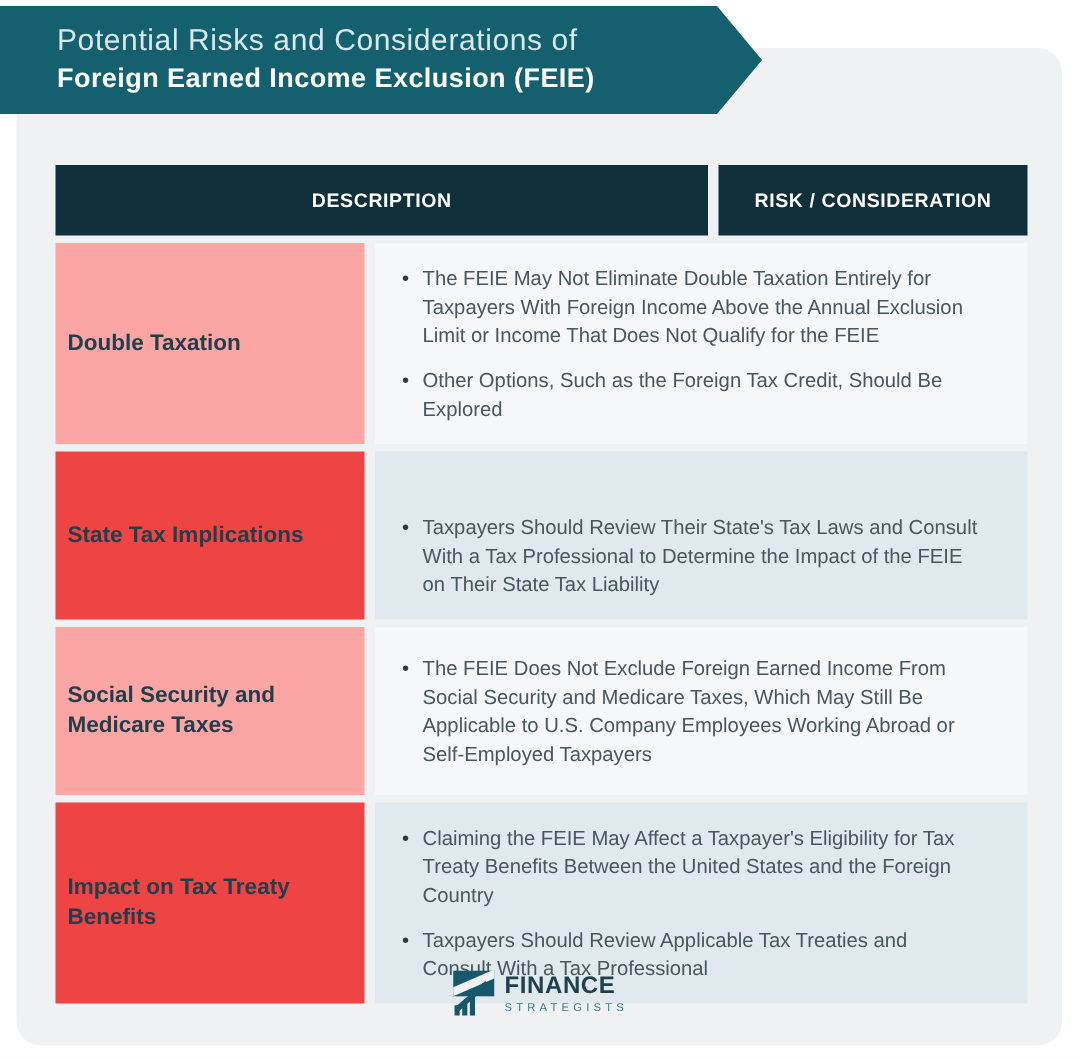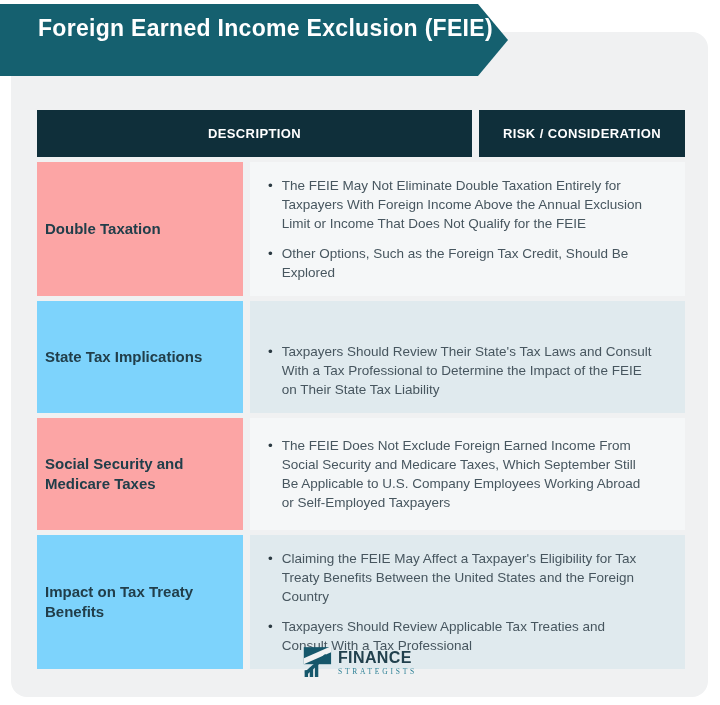--- a/index.html
+++ b/index.html
@@ -19,21 +19,21 @@
   .banner{
     position:absolute;left:0;top:4px;width:508px;height:72px;
     background:#15606f;
     clip-path:polygon(0 0, 478px 0, 508px 36px, 478px 72px, 0 72px);
     padding:11px 0 0 38px;box-sizing:border-box;
   }
   .banner-line1{
     font-size:20px;line-height:24px;color:#d7e9ee;letter-spacing:0.4px;
   }
   .banner-line2{
-    font-size:23px;line-height:26px;color:#ffffff;font-weight:bold;letter-spacing:0.3px;
+    font-size:18px;line-height:26px;color:#ffffff;font-weight:bold;letter-spacing:0.3px;
   }
 
   .table{
     position:absolute;left:37px;top:110px;width:648px;
     display:flex;flex-direction:column;gap:5px;
   }
   .thead,.tr{display:flex;gap:7px;}
   .th{
     background:#0f2f3a;color:#ffffff;font-weight:bold;font-size:13px;
     letter-spacing:0.4px;display:flex;align-items:center;justify-content:center;
@@ -50,21 +50,21 @@
   .risk-title{
     font-size:15px;font-weight:bold;color:#213e4a;line-height:20px;
   }
   .td-desc{
     width:435px;display:flex;align-items:center;
     padding:14px 18px 14px 18px;
   }
   .tr{min-height:112px;}
   .tr.light .td-risk{background:#fca5a5;}
   .tr.light .td-desc{background:#f5f7f8;}
-  .tr.blue .td-risk{background:#7dd3fc;}
+  .tr.blue .td-risk{background:#ef4444;}
   .tr.blue .td-desc{background:#e0eaee;align-items:flex-end;}
 
   ul.points{
     list-style:none;margin:0;padding:0;max-width:385px;
   }
   ul.points li{
     display:flex;gap:9px;
     font-size:13.5px;line-height:19px;color:#47565f;
   }
   ul.points li + li{margin-top:11px;}
@@ -76,31 +76,32 @@
   .logo{
     position:absolute;left:50%;top:646px;transform:translateX(-50%);
     display:flex;align-items:center;gap:6px;
   }
   .logo-icon{display:block;}
   .logo-text{display:flex;flex-direction:column;}
   .brand-name{
     font-size:16px;font-weight:bold;color:#21404d;letter-spacing:0.4px;line-height:17px;
   }
   .brand-sub{
-    font-size:7.5px;color:#2e8196;letter-spacing:2.8px;line-height:9px;margin-top:1px;font-family:Liberation Serif, serif;
+    font-size:7.5px;color:#2e8196;letter-spacing:2.8px;line-height:9px;margin-top:1px;
   }
 </style>
 </head>
 <body>
 
 <div class="page">
 
   <div class="panel"></div>
 
   <div class="banner">
+    <div class="banner-line1">Potential Risks and Considerations of</div>
     <div class="banner-line2">Foreign Earned Income Exclusion (FEIE)</div>
   </div>
 
   <div class="table">
     <div class="thead">
       <div class="th th-right">DESCRIPTION</div>
       <div class="th th-left">RISK / CONSIDERATION</div>
     </div>
     <div id="rows" style="display: flex; flex-direction: column; gap: 5px;">
   <div class="tr light">
@@ -125,21 +126,21 @@
             </ul>
     </div>
   </div>
 
   <div class="tr light">
     <div class="td td-risk">
       <span class="risk-title">Social Security and Medicare Taxes</span>
     </div>
     <div class="td td-desc">
       <ul class="points">
-              <li>The FEIE Does Not Exclude Foreign Earned Income From Social Security and Medicare Taxes, Which September Still Be Applicable to U.S. Company Employees Working Abroad or Self-Employed Taxpayers</li>
+              <li>The FEIE Does Not Exclude Foreign Earned Income From Social Security and Medicare Taxes, Which May Still Be Applicable to U.S. Company Employees Working Abroad or Self-Employed Taxpayers</li>
             </ul>
     </div>
   </div>
 
   <div class="tr blue">
     <div class="td td-risk">
       <span class="risk-title">Impact on Tax Treaty Benefits</span>
     </div>
     <div class="td td-desc">
       <ul class="points">

